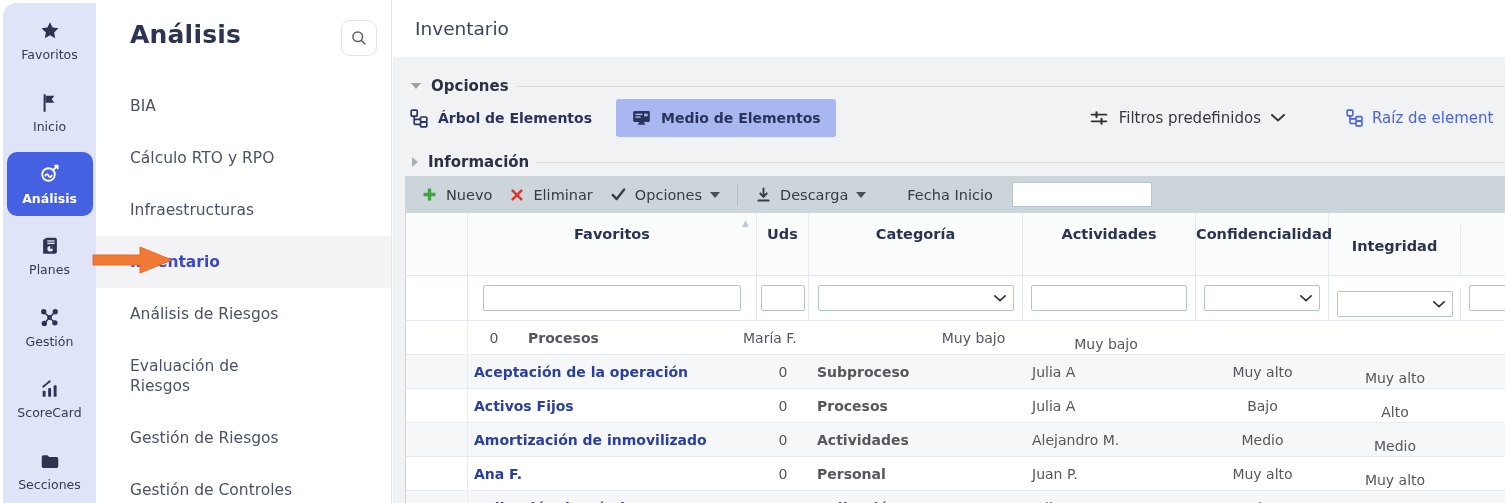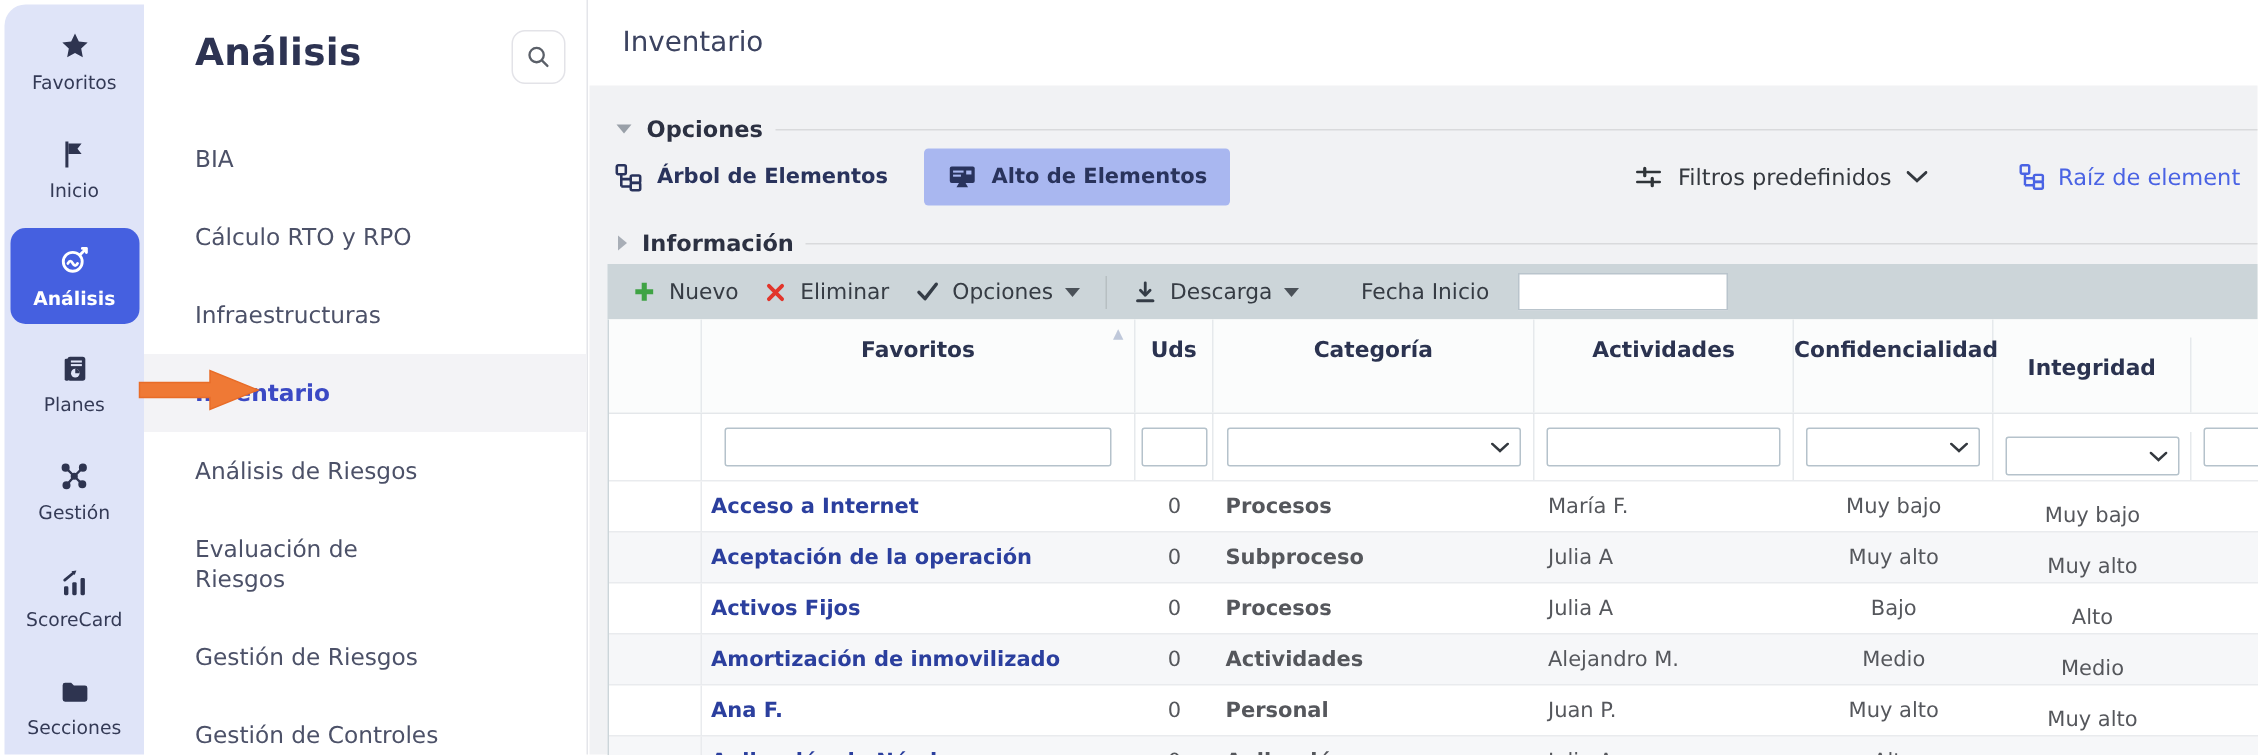--- a/index.html
+++ b/index.html
@@ -222,21 +222,21 @@
       <span class="nowrap">Árbol de Elementos</span>
     </div>
     <div class="view-btn table">
       <svg width="21" height="21" viewBox="0 0 24 24">
         <rect x="2.5" y="3.5" width="19" height="12.5" rx="1.5" fill="#29335c"></rect>
         <rect x="5" y="6.5" width="8" height="1.6" fill="#a9b7f0"></rect>
           <rect x="5" y="9.6" width="6" height="1.6" fill="#a9b7f0"></rect>
         <rect x="15" y="6.5" width="4" height="3" fill="#a9b7f0"></rect>
         <path d="M9.5 16h5l1.9 3.2H7.6z" fill="#29335c"></path>
         </svg>
-      <span class="nowrap">Alto de Elementos</span>
+      <span class="nowrap">Medio de Elementos</span>
     </div>
     <div class="filters-btn">
       <svg width="20" height="20" viewBox="0 0 24 24" fill="none" stroke="#2f3438" stroke-linecap="round">
         <path d="M3 8h18 M3 16h18" stroke-width="2"></path>
           <path d="M9 5.1v5.8 M15 13.1v5.8" stroke-width="2.6"></path>
         </svg>
       <span class="nowrap">Filtros predefinidos</span>
       <svg width="14" height="8" viewBox="0 0 14 8" fill="none">
         <polyline points="1,1 7,6.5 13,1" stroke="#34393f" stroke-width="2" stroke-linecap="round"></polyline>
         </svg>
@@ -342,21 +342,20 @@
             </svg>
         </div>
       </div>
       <div class="cell c7">
           <input class="f-input" style="width: 124px;">
         </div>
     </div>
     <div>
         <div class="trow">
           <div class="cell c0"></div>
-          <div class="cell c1">Acceso a Internet</div>
           <div class="cell c2">0</div>
           <div class="cell c3">Procesos</div>
           <div class="cell c4">María F.</div>
           <div class="cell c5">Muy bajo</div>
           <div class="cell c6">Muy bajo</div>
           <div class="cell c7"></div>
         </div>
         <div class="trow alt">
           <div class="cell c0"></div>
           <div class="cell c1">Aceptación de la operación</div>

